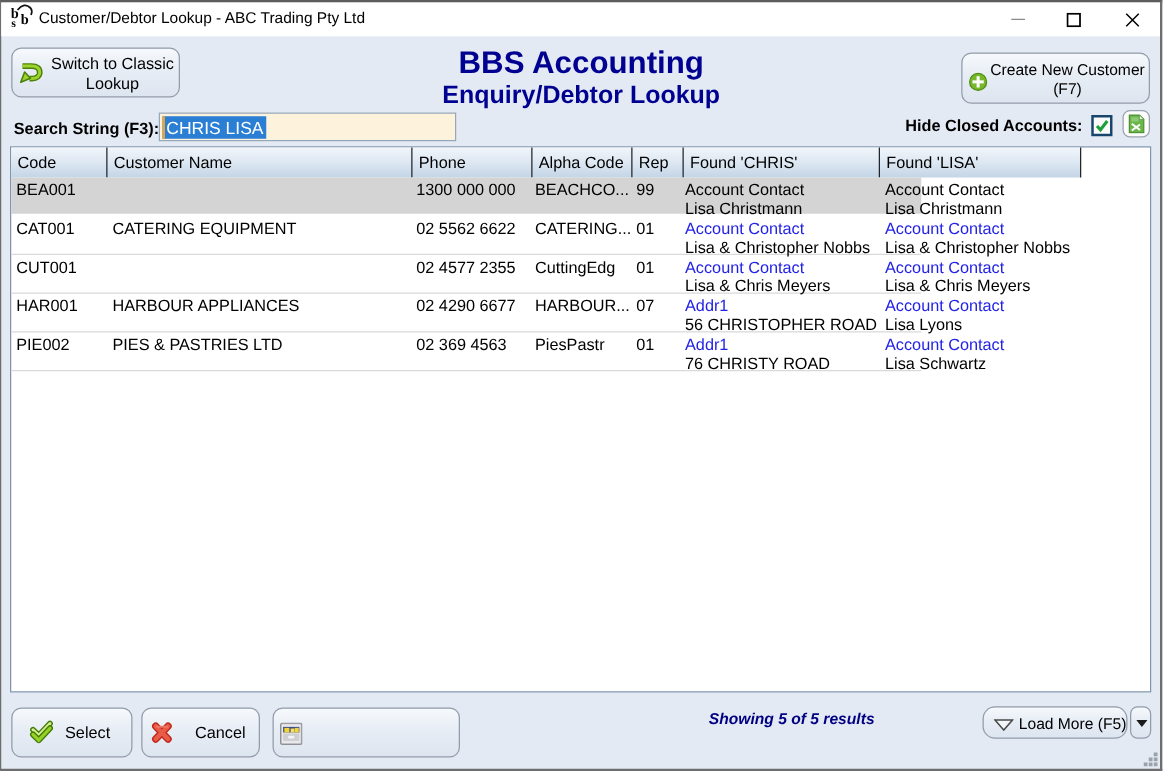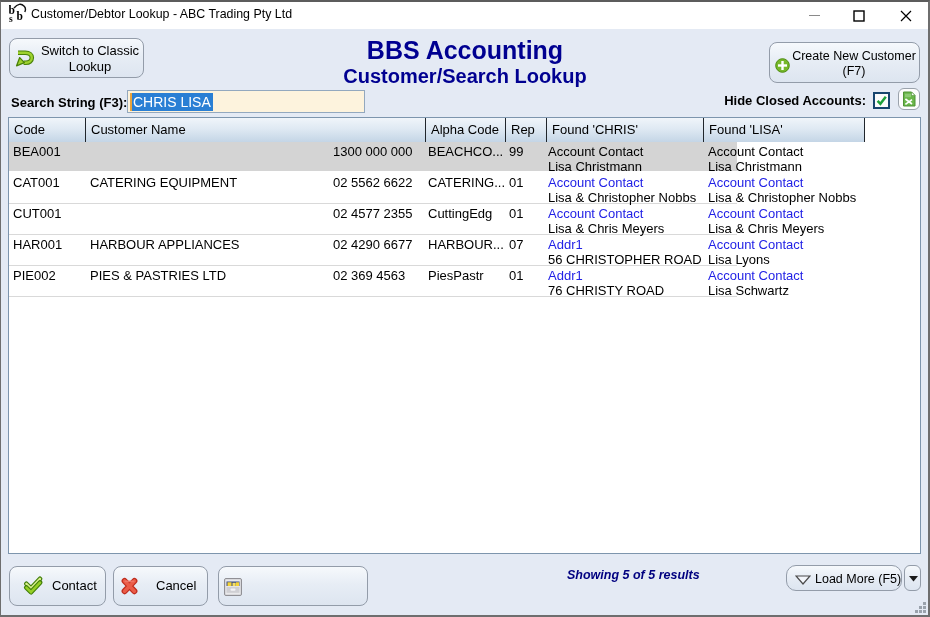--- a/index.html
+++ b/index.html
@@ -48,21 +48,21 @@
 <div class="btnbase" style="left:9px; top:38px; width:135px; height:40px;">
   <div style="position:absolute;left:30px;top:4px;width:100px;line-height:16px;">Switch to Classic Lookup</div>
   <svg style="position:absolute;left:3px;top:9px" width="22" height="21" viewBox="0 0 22 21">
     <path d="M5 4.8 H12.3 C16.6 4.8 18.8 6.9 18.8 9.8 C18.8 12.8 16.4 14.8 12.8 14.8 H10.6" fill="none" stroke="#4a8209" stroke-width="4.6"></path>
     <path d="M5 4.8 H12.3 C16.6 4.8 18.8 6.9 18.8 9.8 C18.8 12.8 16.4 14.8 12.8 14.8 H10.6" fill="none" stroke="#9ed22e" stroke-width="2.4"></path>
     <polygon points="3.6,17.8 6.7,9.6 11.4,14.6" fill="#9ed22e" stroke="#4a8209" stroke-width="1.3" stroke-linejoin="round"></polygon>
   </svg>
 </div>
 
 <div class="hdr1">BBS Accounting</div>
-<div class="hdr2">Customer/Search Lookup</div>
+<div class="hdr2">Enquiry/Debtor Lookup</div>
 
 <div class="btnbase" style="left:769px; top:42px; width:151px; height:41px;">
   <div style="position:absolute;left:22px;top:6px;width:124px;line-height:15px;white-space:nowrap;font-size:12.5px;">Create New Customer<br>(F7)</div>
   <svg style="position:absolute;left:5px;top:15px" width="15" height="15" viewBox="0 0 15 15">
     <circle cx="7.5" cy="7.5" r="6.8" fill="#76b82a" stroke="#4e8c0e" stroke-width="1"></circle>
     <rect x="6.3" y="3" width="2.4" height="9" fill="#fff"></rect>
     <rect x="3" y="6.3" width="9" height="2.4" fill="#fff"></rect>
   </svg>
 </div>
 
@@ -84,20 +84,21 @@
     <rect x="3" y="2.8" width="6" height="3.4" fill="#8cc973"></rect>
     <path d="M9.5 1 L13 4.5 H9.5 Z" fill="#fff" stroke="#4f9335" stroke-width="0.6"></path>
     <path d="M3.4 8 L10 13 M10 8.6 L3.4 13.4" stroke="#fff" stroke-width="1.7"></path>
   </svg>
 </div>
 
 <div class="tablebox">
   <div class="thead">
     <div class="th first" style="left:0; width:76px;">Code</div>
     <div class="th" style="left:76px; width:244px;">Customer Name</div>
+    <div class="th" style="left:320px; width:96px;">Phone</div>
     <div class="th" style="left:416px; width:80px;">Alpha Code</div>
     <div class="th" style="left:496px; width:41px;">Rep</div>
     <div class="th" style="left:537px; width:157px;">Found 'CHRIS'</div>
     <div class="th" style="left:694px; width:162px;">Found 'LISA'</div>
   </div>
   <div class="row sel" style="top:24px; height:29px;">
     <div class="cell" style="left:4px;">BEA001</div>
     <div class="cell" style="left:324px;">1300 000 000</div>
     <div class="cell" style="left:419px;">BEACHCO...</div>
     <div class="cell" style="left:500px;">99</div>
@@ -147,21 +148,21 @@
     <div class="cell blue" style="left:539px;">Addr1</div>
     <div class="l2" style="left:539px;">76 CHRISTY ROAD</div>
     <div class="cell blue" style="left:699px;">Account Contact</div>
     <div class="l2" style="left:699px;">Lisa Schwartz</div>
   </div>
 </div>
 
 <div class="showing">Showing 5 of 5 results</div>
 
 <div class="btnbase" style="left:9px; top:566px; width:97px; height:40px;">
-  <div style="position:absolute;left:42px;top:11px;">Contact</div>
+  <div style="position:absolute;left:42px;top:11px;">Select</div>
   <svg style="position:absolute;left:13px;top:9px" width="20" height="21" viewBox="0 0 20 21">
     <path d="M3.4 7.8 L8 12.3 L17 2.8" fill="none" stroke="#3f7d07" stroke-width="4.6" stroke-linecap="round" stroke-linejoin="round"></path>
     <path d="M3.4 7.8 L8 12.3 L17 2.8" fill="none" stroke="#d9ef8e" stroke-width="2.4" stroke-linecap="round"></path>
     <path d="M3.4 11.6 L8 16.1 L17 6.6" fill="none" stroke="#3f7d07" stroke-width="4.8" stroke-linecap="round" stroke-linejoin="round"></path>
     <path d="M3.4 11.6 L8 16.1 L17 6.6" fill="none" stroke="#96cf26" stroke-width="2.6" stroke-linecap="round"></path>
   </svg>
 </div>
 <div class="btnbase" style="left:113px; top:566px; width:95px; height:40px;">
   <div style="position:absolute;left:42px;top:11px;">Cancel</div>
   <svg style="position:absolute;left:7px;top:10px" width="17" height="18" viewBox="0 0 17 18">

